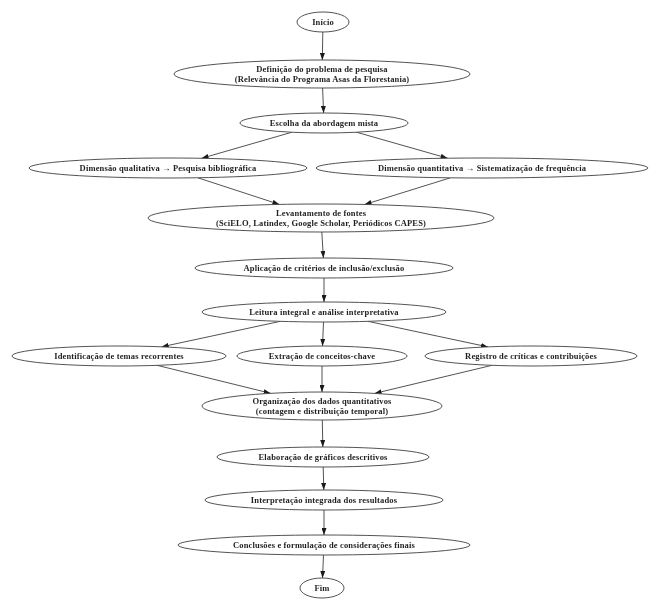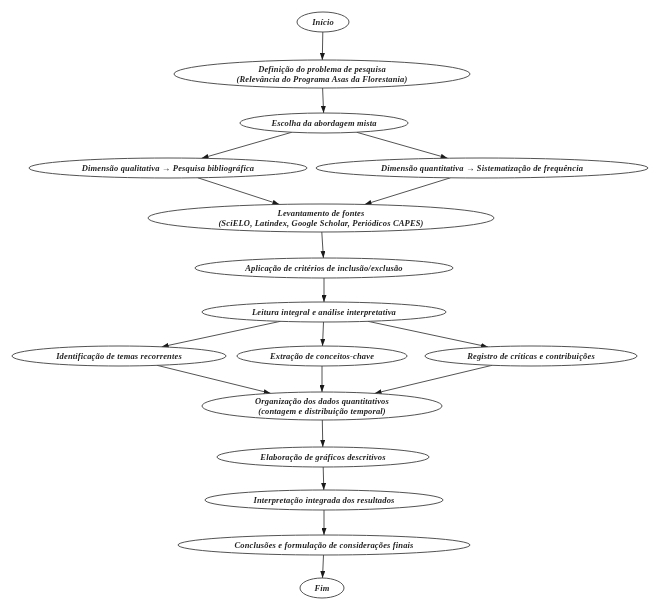--- a/index.html
+++ b/index.html
@@ -6,21 +6,20 @@
     margin: 0;
     padding: 0;
     background: #ffffff;
   }
   .canvas {
     position: relative;
     width: 665px;
     height: 603px;
     background: #ffffff;
     overflow: hidden;
-    font-style: italic;
   }
   svg text {
     font-family: "Liberation Serif", "DejaVu Serif", serif;
     font-weight: 700;
     font-size: 8.5px;
     letter-spacing: 0.15px;
   }
 </style>
 </head>
 <body>

